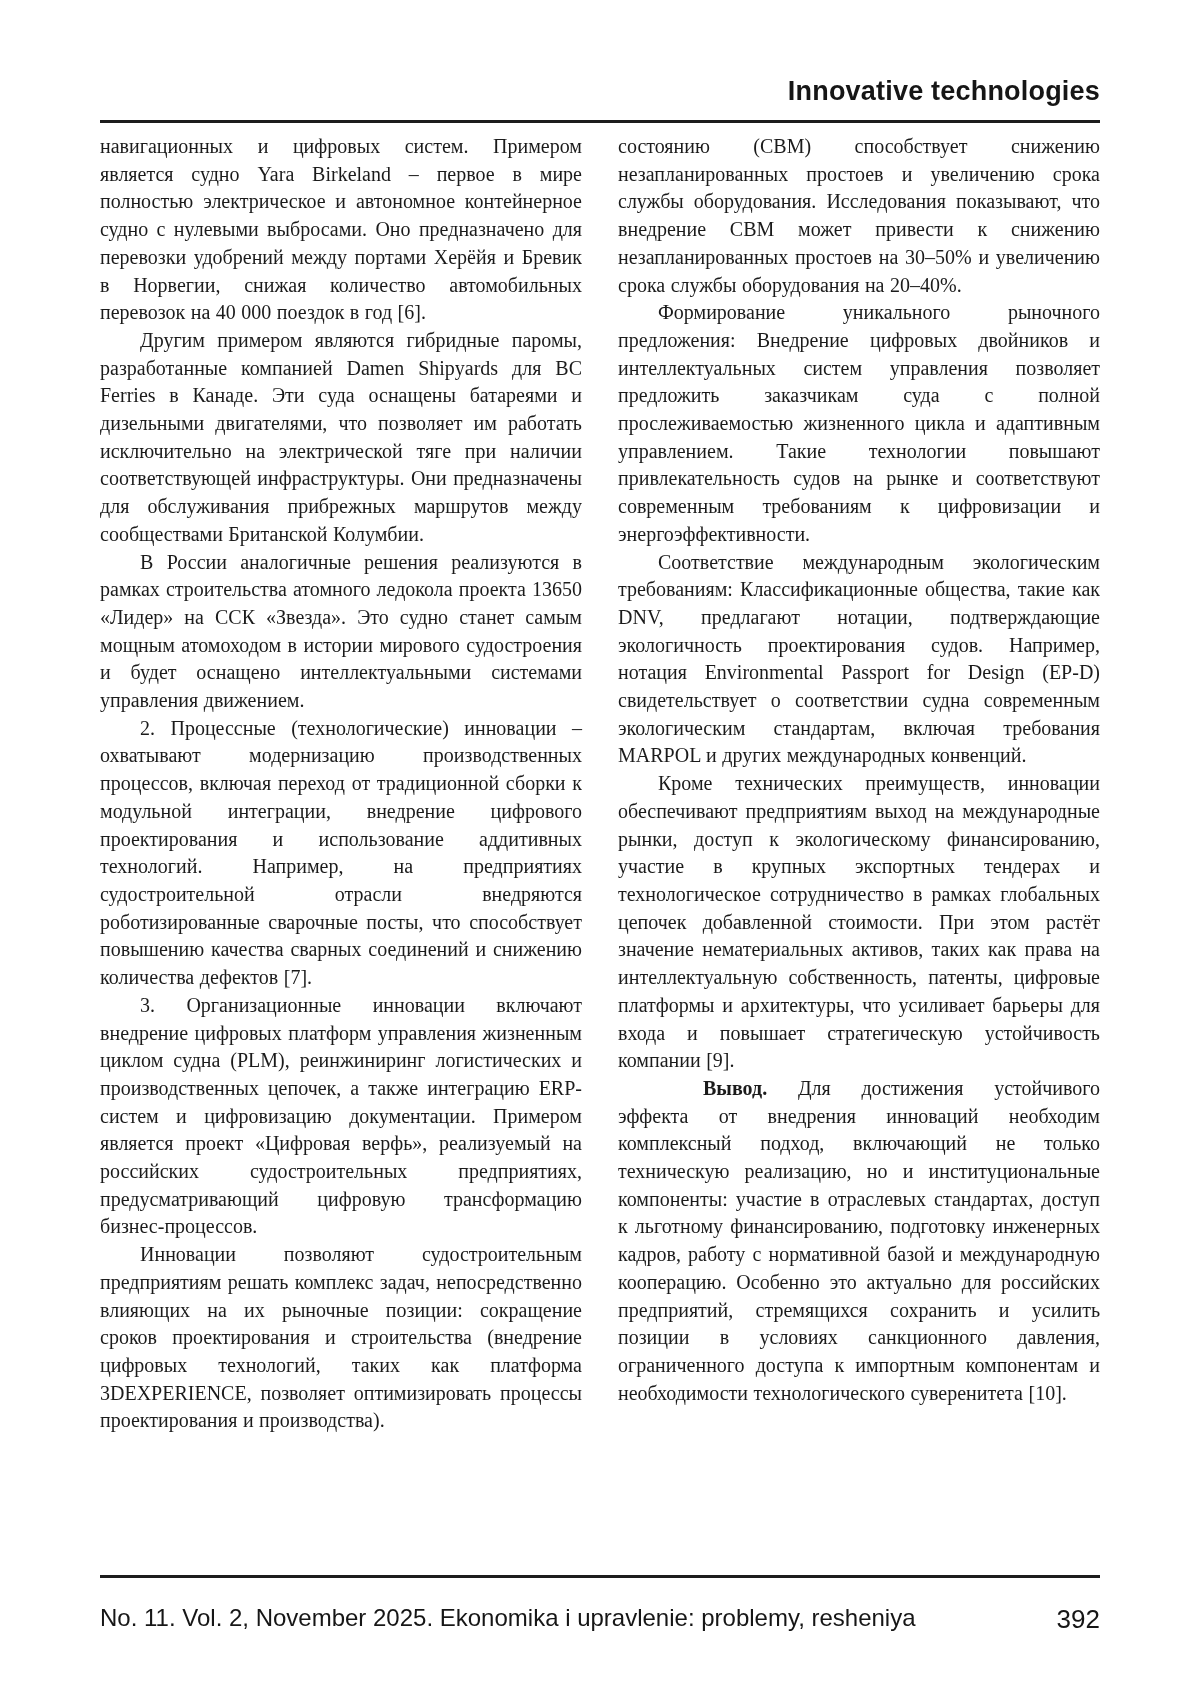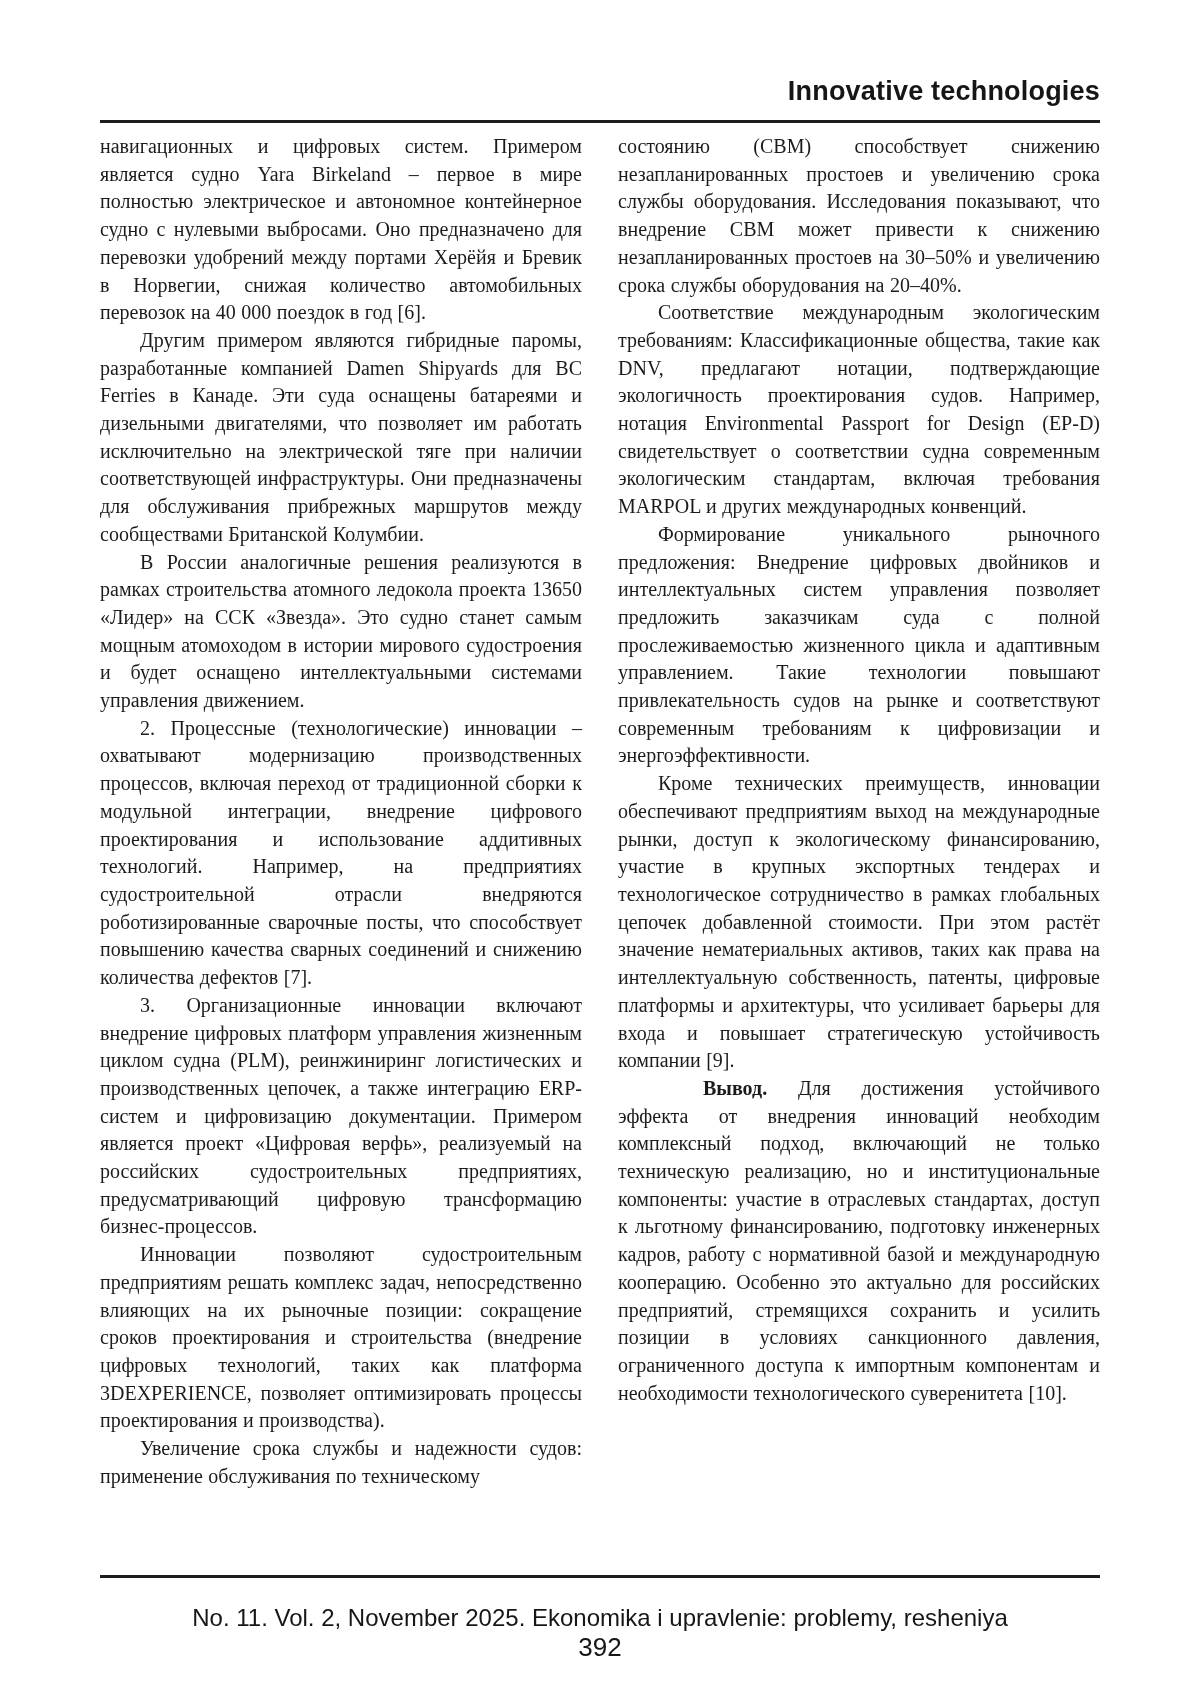--- a/index.html
+++ b/index.html
@@ -74,25 +74,24 @@
     top: 1575px;
     border-top: 3px solid #1c1c1c;
   }
   .footer-line {
     position: absolute;
     left: 100px;
     right: 100px;
     top: 1604px;
     display: flex;
     justify-content: space-between;
-    align-items: center;
+    align-items: flex-start;
     font-family: "Liberation Sans", sans-serif;
     font-size: 24px;
     color: #161616;
-    flex-direction: column;
   }
   .page-number {
     font-size: 26px;
   }
 </style>
 </head>
 <body>
 
 <div class="page">
 
@@ -102,27 +101,26 @@
 
   <div class="body-columns">
 
     <div class="col" lang="ru">
       <p class="para noindent">навигационных и цифровых систем. Примером является судно Yara Birkeland – первое в мире полностью электрическое и автономное контейнерное судно с нулевыми выбросами. Оно предназначено для перевозки удобрений между портами Херёйя и Бревик в Норвегии, снижая количество автомобильных перевозок на 40 000 поездок в год [6].</p>
       <p class="para">Другим примером являются гибридные паромы, разработанные компанией Damen Shipyards для BC Ferries в Канаде. Эти суда оснащены батареями и дизельными двигателями, что позволяет им работать исключительно на электрической тяге при наличии соответствующей инфраструктуры. Они предназначены для обслуживания прибрежных маршрутов между сообществами Британской Колумбии.</p>
       <p class="para">В России аналогичные решения реализуются в рамках строительства атомного ледокола проекта 13650 «Лидер» на ССК «Звезда». Это судно станет самым мощным атомоходом в истории мирового судостроения и будет оснащено интеллектуальными системами управления движением.</p>
       <p class="para">2. Процессные (технологические) инновации – охватывают модернизацию производственных процессов, включая переход от традиционной сборки к модульной интеграции, внедрение цифрового проектирования и использование аддитивных технологий. Например, на предприятиях судостроительной отрасли внедряются роботизированные сварочные посты, что способствует повышению качества сварных соединений и снижению количества дефектов [7].</p>
       <p class="para">3. Организационные инновации включают внедрение цифровых платформ управления жизненным циклом судна (PLM), реинжиниринг логистических и производственных цепочек, а также интеграцию ERP-систем и цифровизацию документации. Примером является проект «Цифровая верфь», реализуемый на российских судостроительных предприятиях, предусматривающий цифровую трансформацию бизнес-процессов.</p>
       <p class="para">Инновации позволяют судостроительным предприятиям решать комплекс задач, непосредственно влияющих на их рыночные позиции: сокращение сроков проектирования и строительства (внедрение цифровых технологий, таких как платформа 3DEXPERIENCE, позволяет оптимизировать процессы проектирования и производства).</p>
-      <p class="para">Увеличение срока службы и надежности судов: применение обслуживания по техническому</p>
     </div>
 
     <div class="col" lang="ru">
       <p class="para noindent">состоянию (CBM) способствует снижению незапланированных простоев и увеличению срока службы оборудования. Исследования показывают, что внедрение CBM может привести к снижению незапланированных простоев на 30–50% и увеличению срока службы оборудования на 20–40%.</p>
+      <p class="para">Формирование уникального рыночного предложения: Внедрение цифровых двойников и интеллектуальных систем управления позволяет предложить заказчикам суда с полной прослеживаемостью жизненного цикла и адаптивным управлением. Такие технологии повышают привлекательность судов на рынке и соответствуют современным требованиям к цифровизации и энергоэффективности.</p>
       <p class="para">Соответствие международным экологическим требованиям: Классификационные общества, такие как DNV, предлагают нотации, подтверждающие экологичность проектирования судов. Например, нотация Environmental Passport for Design (EP-D) свидетельствует о соответствии судна современным экологическим стандартам, включая требования MARPOL и других международных конвенций.</p>
-      <p class="para">Формирование уникального рыночного предложения: Внедрение цифровых двойников и интеллектуальных систем управления позволяет предложить заказчикам суда с полной прослеживаемостью жизненного цикла и адаптивным управлением. Такие технологии повышают привлекательность судов на рынке и соответствуют современным требованиям к цифровизации и энергоэффективности.</p>
       <p class="para">Кроме технических преимуществ, инновации обеспечивают предприятиям выход на международные рынки, доступ к экологическому финансированию, участие в крупных экспортных тендерах и технологическое сотрудничество в рамках глобальных цепочек добавленной стоимости. При этом растёт значение нематериальных активов, таких как права на интеллектуальную собственность, патенты, цифровые платформы и архитектуры, что усиливает барьеры для входа и повышает стратегическую устойчивость компании [9].</p>
       <p class="para"><span class="lead">Вывод.</span> <span>Для достижения устойчивого эффекта от внедрения инноваций необходим комплексный подход, включающий не только техническую реализацию, но и институциональные компоненты: участие в отраслевых стандартах, доступ к льготному финансированию, подготовку инженерных кадров, работу с нормативной базой и международную кооперацию. Особенно это актуально для российских предприятий, стремящихся сохранить и усилить позиции в условиях санкционного давления, ограниченного доступа к импортным компонентам и необходимости технологического суверенитета [10].</span></p>
     </div>
 
   </div>
 
   <div class="footer-rule"></div>
 
   <div class="footer-line">
     <span>No. 11. Vol. 2, November 2025. Ekonomika i upravlenie: problemy, resheniya</span>

